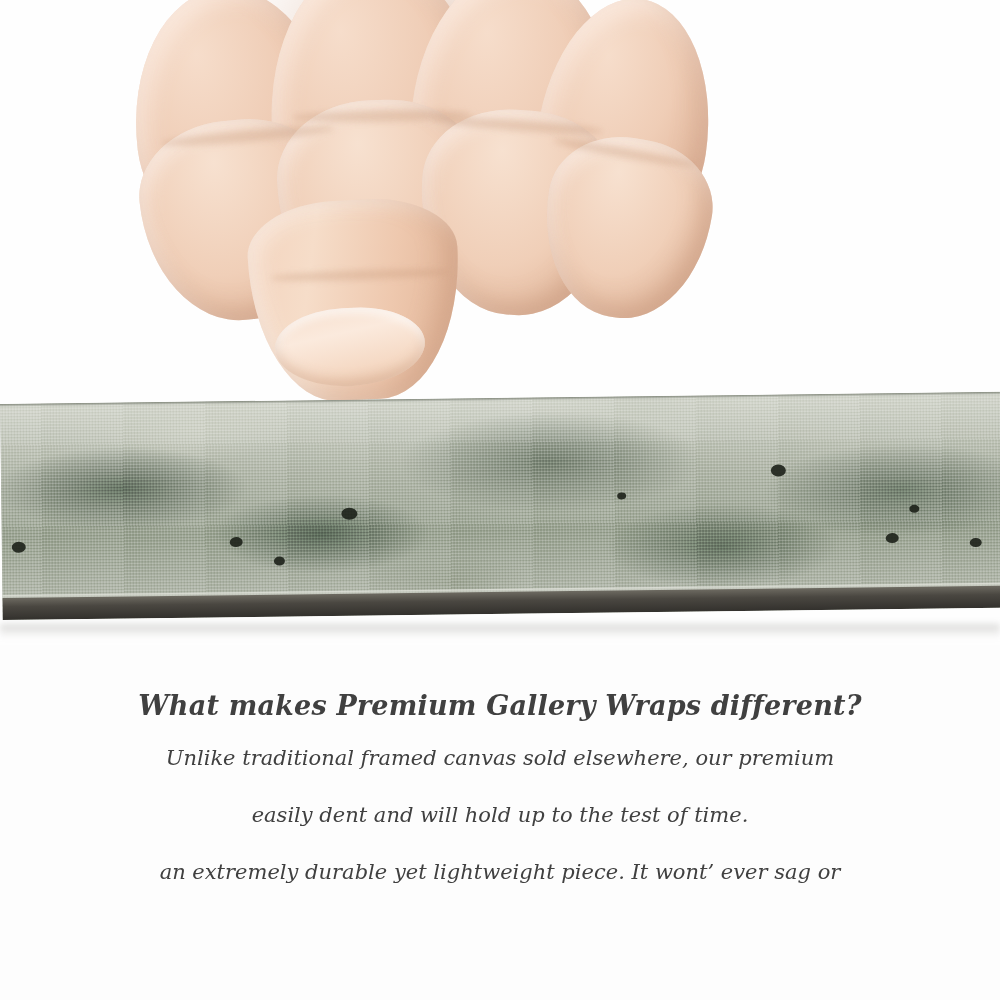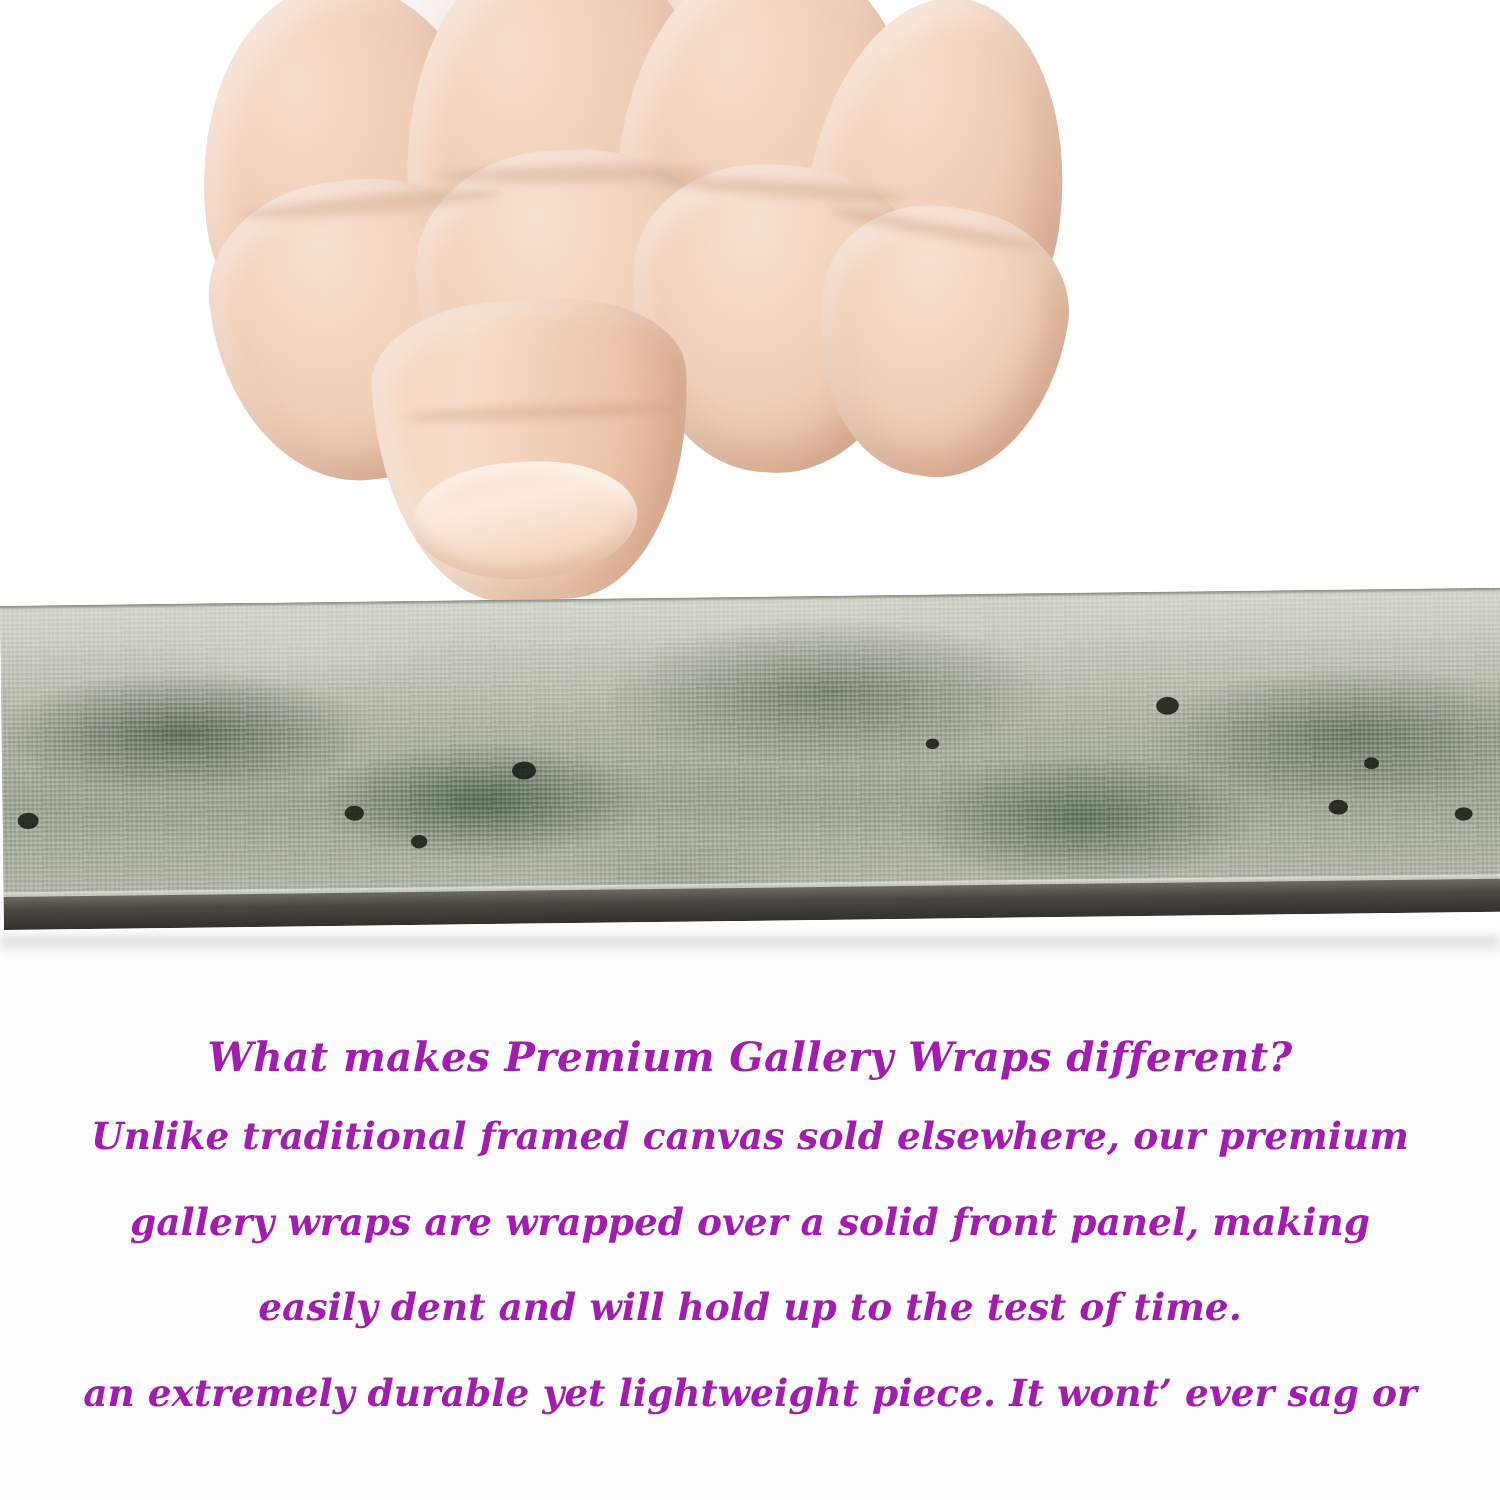--- a/index.html
+++ b/index.html
@@ -187,34 +187,34 @@
     filter: blur(3px);
   }
 
   
   .text-block {
     position: absolute;
     left: 0;
     top: 690px;
     width: 1000px;
     text-align: center;
-    color: #a21caf;
+    color: #404040;
     font-family: "DejaVu Serif", serif;
     font-style: italic;
   }
   .headline {
     font-size: 27px;
     font-weight: 700;
     letter-spacing: 0.2px;
     margin-bottom: 14px;
   }
   .body-line {
-    font-size: 25px;
+    font-size: 21px;
     line-height: 40px;
-    font-weight: 700;
+    font-weight: 400;
     margin-top: 17px;
   }
 </style>
 </head>
 <body>
 
 <div class="page">
 
   <div class="photo-area">
 
@@ -259,18 +259,17 @@
       <div class="strip-bottom-highlight"></div>
       <div class="strip-bottom-edge"></div>
     </div>
 
     <div class="strip-shadow-under"></div>
   </div>
 
   <div class="text-block">
     <div class="headline">What makes Premium Gallery Wraps different?</div>
     <div class="body-line">Unlike traditional framed canvas sold elsewhere, our premium</div>
-    <div class="body-line">gallery wraps are wrapped over a solid front panel, making</div>
     <div class="body-line">easily dent and will hold up to the test of time.</div>
     <div class="body-line">an extremely durable yet lightweight piece. It wont’ ever sag or</div>
   </div>
 
 </div>
 
 </body></html>

